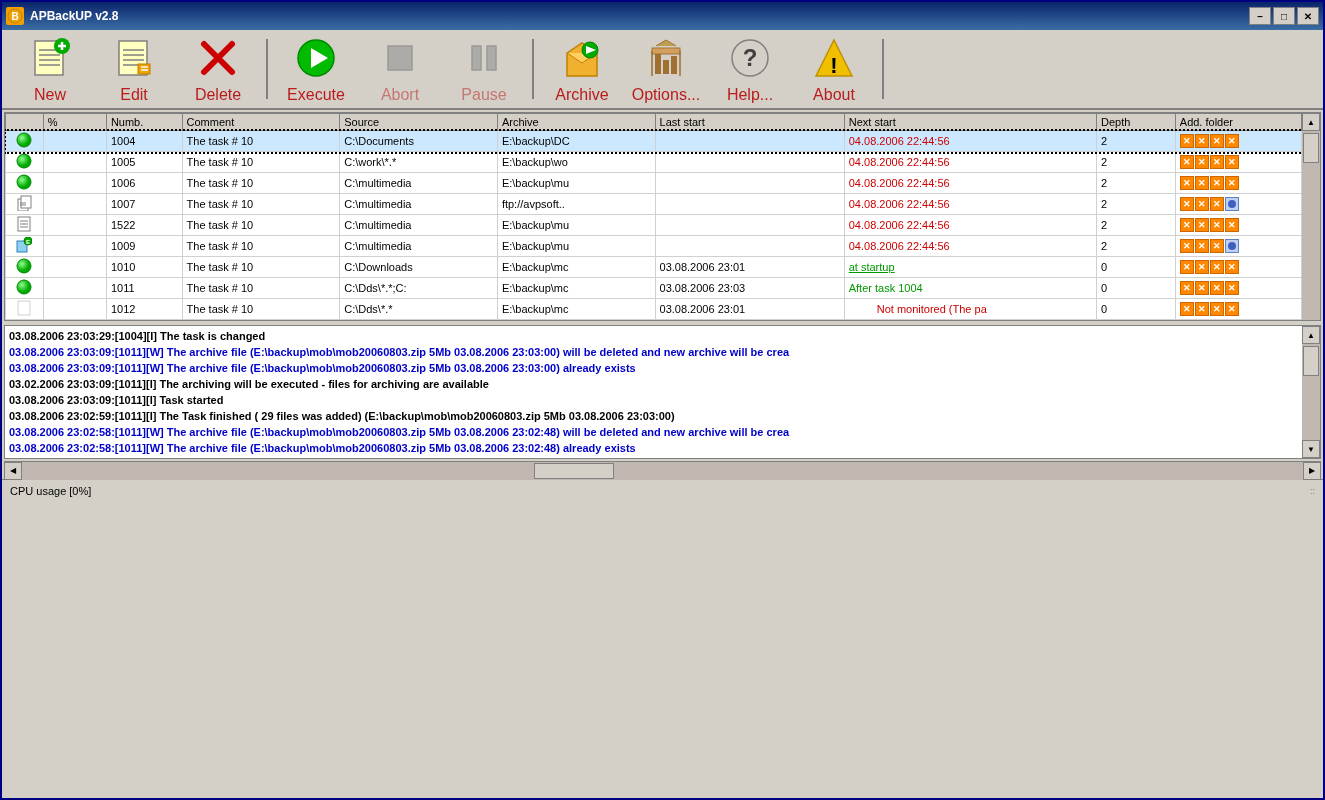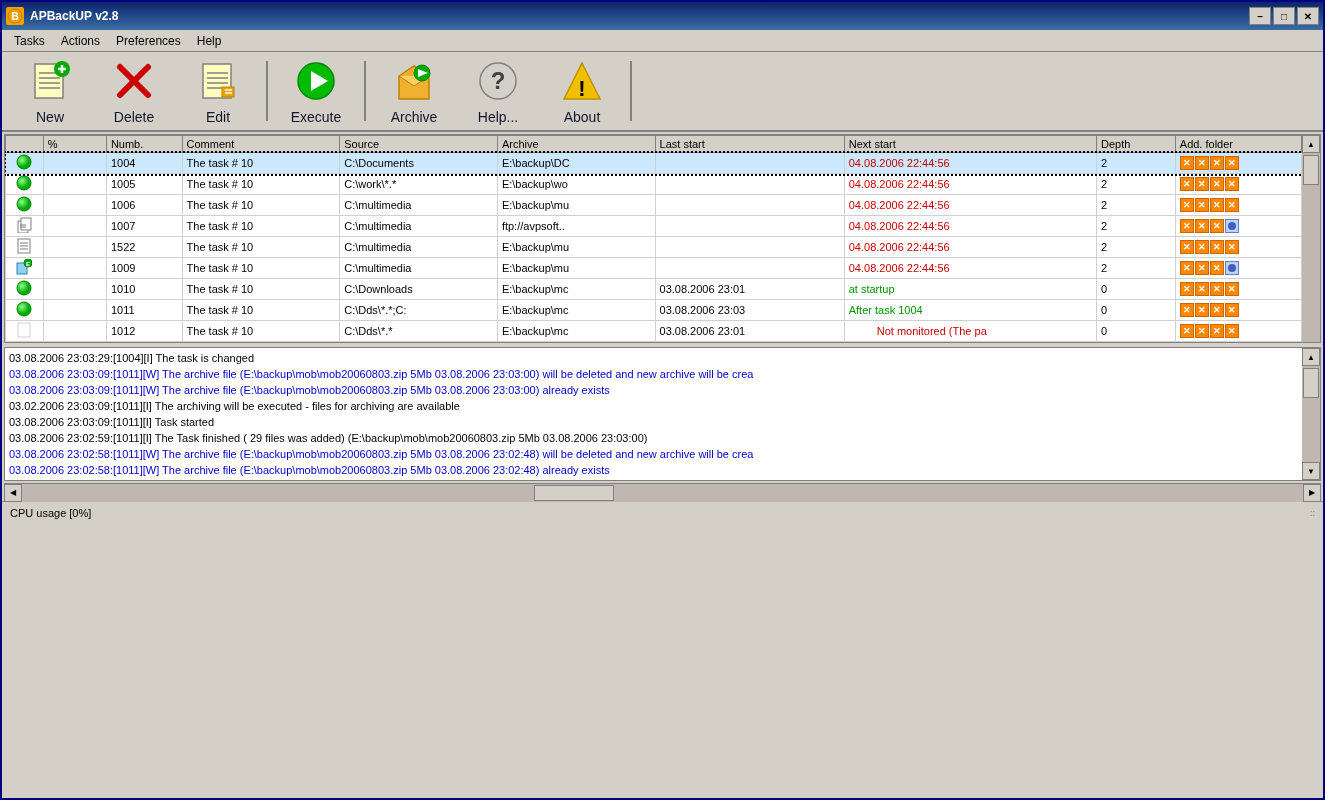--- a/index.html
+++ b/index.html
@@ -99,22 +99,22 @@
     }
     .toolbar-btn.disabled { opacity: 0.5; cursor: default; }
     .toolbar-icon {
       width: 48px;
       height: 48px;
       display: flex;
       align-items: center;
       justify-content: center;
     }
     .toolbar-label {
-      font-size: 14px;
-      color: #0f172a;
+      font-size: 16px;
+      color: #b91c1c;
     }
     .toolbar-separator {
       width: 2px;
       height: 60px;
       background: #808080;
       margin: 0 4px;
     }
 
     
     #task-table {
@@ -140,21 +140,21 @@
       outline: 2px dotted #000;
     }
     #task-table td {
       border: 1px solid #d0d0d0;
       padding: 1px 4px;
       white-space: nowrap;
       overflow: hidden;
       max-width: 150px;
     }
     .row-selected { background: #cce8ff !important; }
-    .log-line { white-space: nowrap; line-height: 16px; color: #000; }
+    .log-line { white-space: nowrap; line-height: 16px; color: #000; font-weight: bold; }
 
     
     #status-bar {
       background: #d4d0c8;
       height: 22px;
       border-top: 1px solid #808080;
       display: flex;
       align-items: center;
       padding: 0 8px;
       font-size: 11px;
@@ -274,100 +274,125 @@
       </div>
       <span>APBackUP v2.8</span>
     </div>
     <div id="title-bar-controls">
       <button class="title-btn">–</button>
       <button class="title-btn">□</button>
       <button class="title-btn close">✕</button>
     </div>
   </div>
 
-  <div id="menu-bar">
-    <span class="menu-item">Tasks</span>
-    <span class="menu-item">Actions</span>
-    <span class="menu-item">Preferences</span>
-    <span class="menu-item">Help</span>
-  </div>
 
   <div id="toolbar">
 
     <button class="toolbar-btn">
       <div class="toolbar-icon">
         <svg width="40" height="40" viewBox="0 0 40 40">
           <rect x="5" y="3" width="28" height="34" fill="#ffffc0" stroke="#808080" stroke-width="1.5"></rect>
           <line x1="9" y1="12" x2="30" y2="12" stroke="#808080" stroke-width="1.5"></line>
           <line x1="9" y1="17" x2="30" y2="17" stroke="#808080" stroke-width="1.5"></line>
           <line x1="9" y1="22" x2="30" y2="22" stroke="#808080" stroke-width="1.5"></line>
           <line x1="9" y1="27" x2="30" y2="27" stroke="#808080" stroke-width="1.5"></line>
 
           <circle cx="32" cy="8" r="8" fill="#00aa00"></circle>
           <line x1="32" y1="4" x2="32" y2="12" stroke="white" stroke-width="2.5"></line>
           <line x1="28" y1="8" x2="36" y2="8" stroke="white" stroke-width="2.5"></line>
         </svg>
       </div>
       <span class="toolbar-label">New</span>
-    </button>
-
-    <button class="toolbar-btn">
-      <div class="toolbar-icon">
-        <svg width="40" height="40" viewBox="0 0 40 40">
-          <line x1="6" y1="6" x2="34" y2="34" stroke="#cc0000" stroke-width="6" stroke-linecap="round"></line>
-          <line x1="34" y1="6" x2="6" y2="34" stroke="#cc0000" stroke-width="6" stroke-linecap="round"></line>
-        </svg>
-      </div>
-      <span class="toolbar-label">Delete</span>
     </button>
 
     <button class="toolbar-btn">
       <div class="toolbar-icon">
         <svg width="40" height="40" viewBox="0 0 40 40">
           <rect x="5" y="3" width="28" height="34" fill="#ffffc0" stroke="#808080" stroke-width="1.5"></rect>
           <line x1="9" y1="12" x2="30" y2="12" stroke="#808080" stroke-width="1.5"></line>
           <line x1="9" y1="17" x2="30" y2="17" stroke="#808080" stroke-width="1.5"></line>
           <line x1="9" y1="22" x2="30" y2="22" stroke="#808080" stroke-width="1.5"></line>
           <line x1="9" y1="27" x2="30" y2="27" stroke="#808080" stroke-width="1.5"></line>
           <rect x="24" y="26" width="12" height="10" fill="#f0a000" stroke="#c08000"></rect>
           <line x1="27" y1="29" x2="34" y2="29" stroke="white" stroke-width="1.5"></line>
           <line x1="27" y1="32" x2="34" y2="32" stroke="white" stroke-width="1.5"></line>
         </svg>
       </div>
       <span class="toolbar-label">Edit</span>
     </button>
 
+    <button class="toolbar-btn">
+      <div class="toolbar-icon">
+        <svg width="40" height="40" viewBox="0 0 40 40">
+          <line x1="6" y1="6" x2="34" y2="34" stroke="#cc0000" stroke-width="6" stroke-linecap="round"></line>
+          <line x1="34" y1="6" x2="6" y2="34" stroke="#cc0000" stroke-width="6" stroke-linecap="round"></line>
+        </svg>
+      </div>
+      <span class="toolbar-label">Delete</span>
+    </button>
+
     <div class="toolbar-separator"></div>
 
     <button class="toolbar-btn">
       <div class="toolbar-icon">
         <svg width="40" height="40" viewBox="0 0 40 40">
           <circle cx="20" cy="20" r="18" fill="#00bb00" stroke="#008800" stroke-width="1.5"></circle>
           <polygon points="15,10 32,20 15,30" fill="white"></polygon>
         </svg>
       </div>
       <span class="toolbar-label">Execute</span>
     </button>
 
-
+    <button class="toolbar-btn disabled">
+      <div class="toolbar-icon">
+        <svg width="40" height="40" viewBox="0 0 40 40">
+          <rect x="8" y="8" width="24" height="24" fill="#888888" stroke="#666666" stroke-width="1.5"></rect>
+        </svg>
+      </div>
+      <span class="toolbar-label">Abort</span>
+    </button>
+
+    <button class="toolbar-btn disabled">
+      <div class="toolbar-icon">
+        <svg width="40" height="40" viewBox="0 0 40 40">
+          <rect x="8" y="8" width="9" height="24" fill="#888888" stroke="#666666" stroke-width="1.5"></rect>
+          <rect x="23" y="8" width="9" height="24" fill="#888888" stroke="#666666" stroke-width="1.5"></rect>
+        </svg>
+      </div>
+      <span class="toolbar-label">Pause</span>
+    </button>
 
     <div class="toolbar-separator"></div>
 
     <button class="toolbar-btn">
       <div class="toolbar-icon">
         <svg width="40" height="40" viewBox="0 0 40 40">
           <path d="M5,15 L20,5 L35,15 L35,38 L5,38 Z" fill="#f0b030" stroke="#c08000" stroke-width="1.5"></path>
           <path d="M5,15 L20,25 L35,15" fill="#ffd060" stroke="#c08000" stroke-width="1"></path>
           <circle cx="28" cy="12" r="8" fill="#00aa00" stroke="#008800" stroke-width="1"></circle>
           <polygon points="24,8 34,12 24,16" fill="white"></polygon>
         </svg>
       </div>
       <span class="toolbar-label">Archive</span>
     </button>
 
+    <button class="toolbar-btn">
+      <div class="toolbar-icon">
+        <svg width="40" height="40" viewBox="0 0 40 40">
+          <rect x="6" y="10" width="28" height="6" fill="#d4a060" stroke="#a07030" stroke-width="1"></rect>
+          <line x1="6" y1="13" x2="6" y2="38" stroke="#a07030" stroke-width="1.5"></line>
+          <line x1="34" y1="13" x2="34" y2="38" stroke="#a07030" stroke-width="1.5"></line>
+          <rect x="9" y="16" width="6" height="20" fill="#a07030"></rect>
+          <rect x="17" y="22" width="6" height="14" fill="#a07030"></rect>
+          <rect x="25" y="18" width="6" height="18" fill="#a07030"></rect>
+          <path d="M10,8 L20,2 L30,8" fill="#c0a050" stroke="#a07030"></path>
+        </svg>
+      </div>
+      <span class="toolbar-label">Options...</span>
+    </button>
 
     <button class="toolbar-btn">
       <div class="toolbar-icon">
         <svg width="40" height="40" viewBox="0 0 40 40">
           <circle cx="20" cy="20" r="18" fill="#d4d0c8" stroke="#808080" stroke-width="1.5"></circle>
           <text x="20" y="28" text-anchor="middle" font-size="24" font-weight="bold" fill="#404040">?</text>
         </svg>
       </div>
       <span class="toolbar-label">Help...</span>
     </button>
@@ -573,21 +598,21 @@
                       <stop offset="100%" stop-color="#00aa00"></stop>
                     </radialGradient>
                   </defs>
                 </svg></td>
       <td></td>
       <td>1010</td>
       <td>The task # 10</td>
       <td>C:\Downloads</td>
       <td>E:\backup\mc</td>
       <td>03.08.2006 23:01</td>
-      <td style="color:#009900;">at startup</td>
+      <td style="color:#009900;text-decoration:underline;">at startup</td>
       <td>0</td>
       <td>
                 <div style="display:flex;gap:1px;">
       <div style="width:14px;height:14px;background:#ff8800;border:1px solid #cc6600;display:flex;align-items:center;justify-content:center;font-size:9px;color:white;font-weight:bold;">✕</div>
       <div style="width:14px;height:14px;background:#ff8800;border:1px solid #cc6600;display:flex;align-items:center;justify-content:center;font-size:9px;color:white;font-weight:bold;">✕</div>
       <div style="width:14px;height:14px;background:#ff8800;border:1px solid #cc6600;display:flex;align-items:center;justify-content:center;font-size:9px;color:white;font-weight:bold;">✕</div>
       <div style="width:14px;height:14px;background:#ff8800;border:1px solid #cc6600;display:flex;align-items:center;justify-content:center;font-size:9px;color:white;font-weight:bold;">✕</div>
     </div>
               </td>
     </tr>

